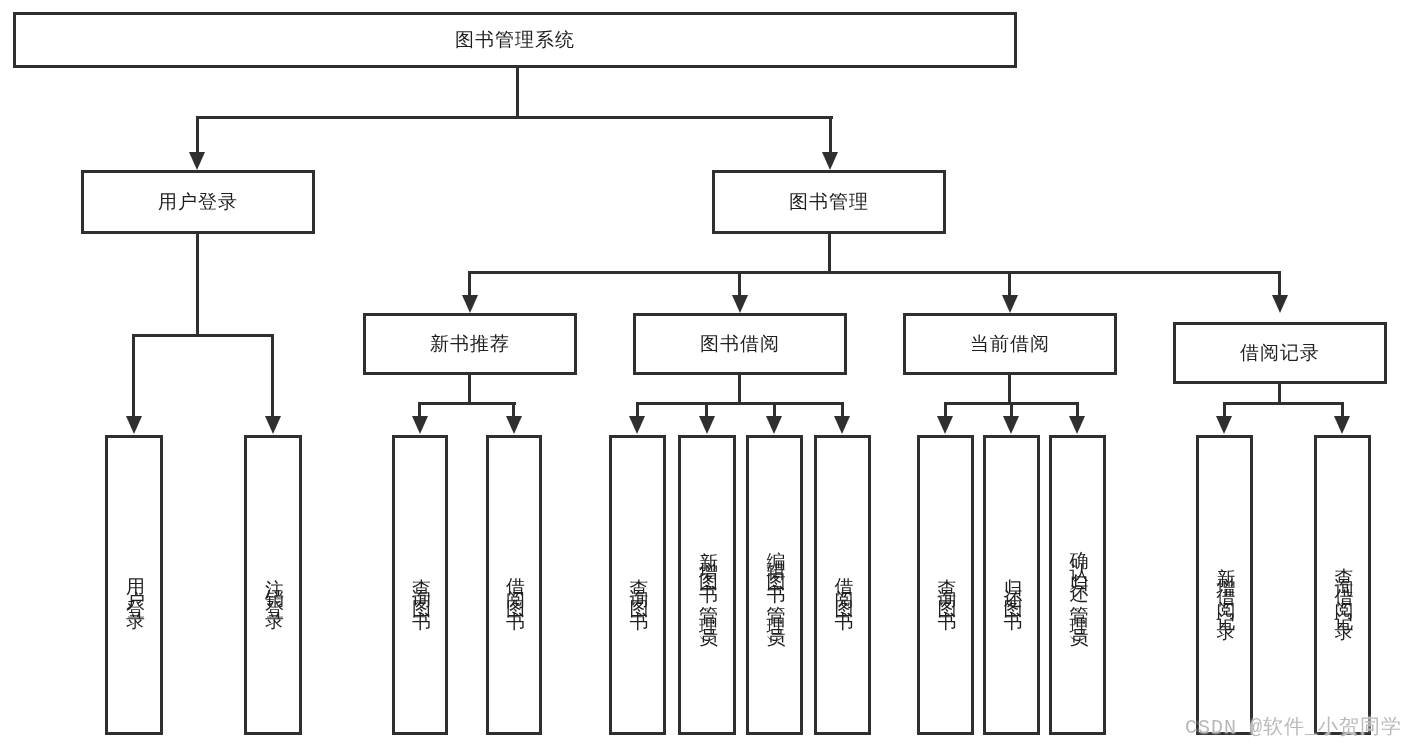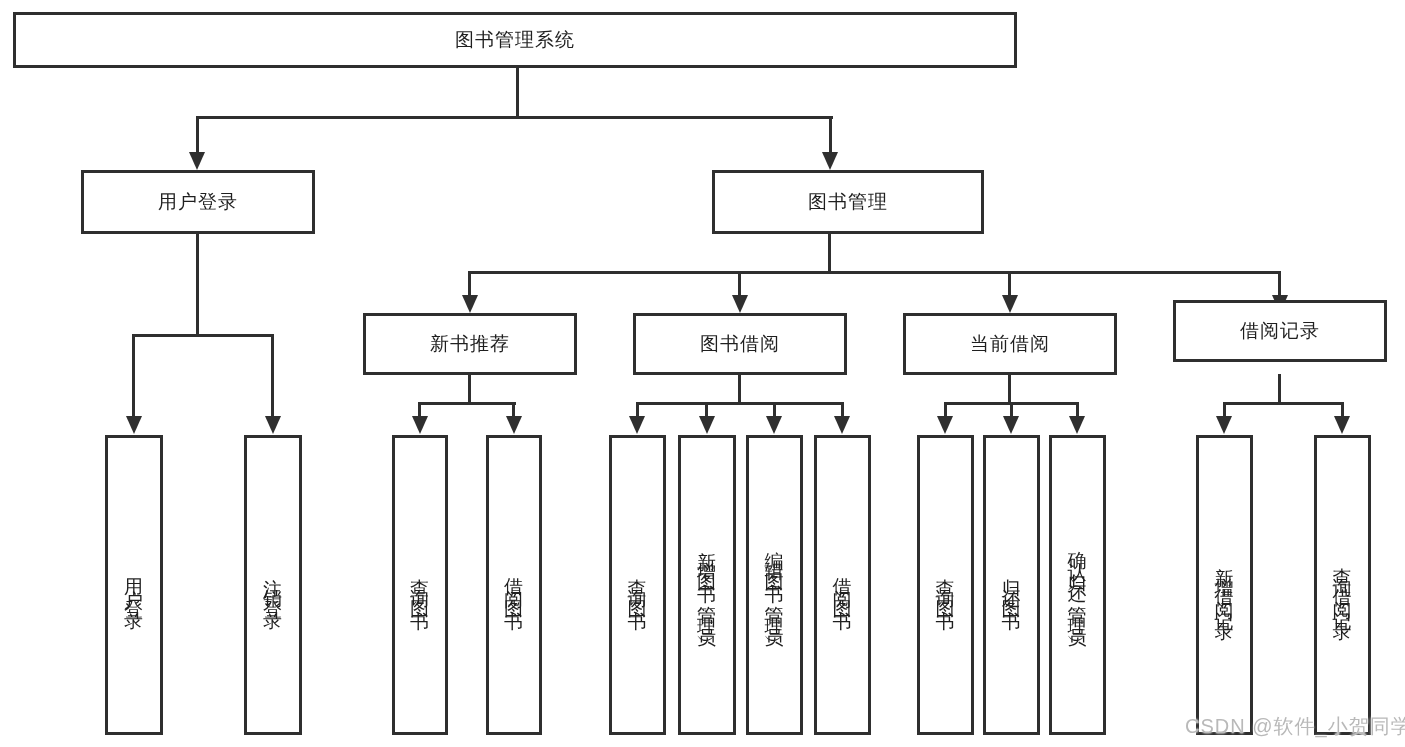--- a/index.html
+++ b/index.html
@@ -6,21 +6,21 @@
     --line: #2f2f2f;
     --text: #1f1f1f;
   }
   * { box-sizing: border-box; }
   html, body { margin: 0; padding: 0; background: #fff; }
   .canvas {
     position: relative;
     width: 1405px;
     height: 747px;
     background: #ffffff;
-    font-family: Liberation Sans, sans-serif;
+    font-family: Liberation Mono, monospace;
     color: var(--text);
     overflow: hidden;
   }
   .hbox {
     position: absolute;
     border: 3px solid var(--line);
     background: #fff;
     display: flex;
     align-items: center;
     justify-content: center;
@@ -85,21 +85,21 @@
   <div class="line" style="left:516px; top:67px; width:3px; height:51px;"></div>
   <div class="line" style="left:196px; top:116px; width:637px; height:3px;"></div>
   <div class="line" style="left:196px; top:116px; width:3px; height:38px;"></div>
   <div class="line" style="left:829px; top:116px; width:3px; height:38px;"></div>
   <div class="arrow" style="left:189px; top:152px;"></div>
   <div class="arrow" style="left:822px; top:152px;"></div>
 
   <div class="hbox" style="left:81px; top:170px; width:234px; height:64px;">
     <span>用户登录</span>
   </div>
-  <div class="hbox" style="left:712px; top:170px; width:272px; height:64px;">
+  <div class="hbox" style="left:712px; top:170px; width:234px; height:64px;">
     <span>图书管理</span>
   </div>
 
   <div class="line" style="left:196px; top:233px; width:3px; height:103px;"></div>
   <div class="line" style="left:132px; top:334px; width:142px; height:3px;"></div>
   <div class="line" style="left:132px; top:334px; width:3px; height:84px;"></div>
   <div class="line" style="left:271px; top:334px; width:3px; height:84px;"></div>
   <div class="arrow" style="left:126px; top:416px;"></div>
   <div class="arrow" style="left:265px; top:416px;"></div>
 
@@ -116,21 +116,21 @@
 
   <div class="hbox" style="left:633px; top:313px; width:214px; height:62px;">
     <span>图书借阅</span>
   </div>
   <div class="hbox" style="left:363px; top:313px; width:214px; height:62px;">
     <span>新书推荐</span>
   </div>
   <div class="hbox" style="left:903px; top:313px; width:214px; height:62px;">
     <span>当前借阅</span>
   </div>
-  <div class="hbox" style="left:1173px; top:300px; width:214px; height:62px;">
+  <div class="hbox" style="left:1173px; top:322px; width:214px; height:62px;">
     <span>借阅记录</span>
   </div>
 
   <div class="line" style="left:468px; top:374px; width:3px; height:30px;"></div>
   <div class="line" style="left:418px; top:402px; width:98px; height:3px;"></div>
   <div class="line" style="left:418px; top:402px; width:3px; height:16px;"></div>
   <div class="line" style="left:512px; top:402px; width:3px; height:16px;"></div>
   <div class="arrow" style="left:412px; top:416px;"></div>
   <div class="arrow" style="left:506px; top:416px;"></div>
 

